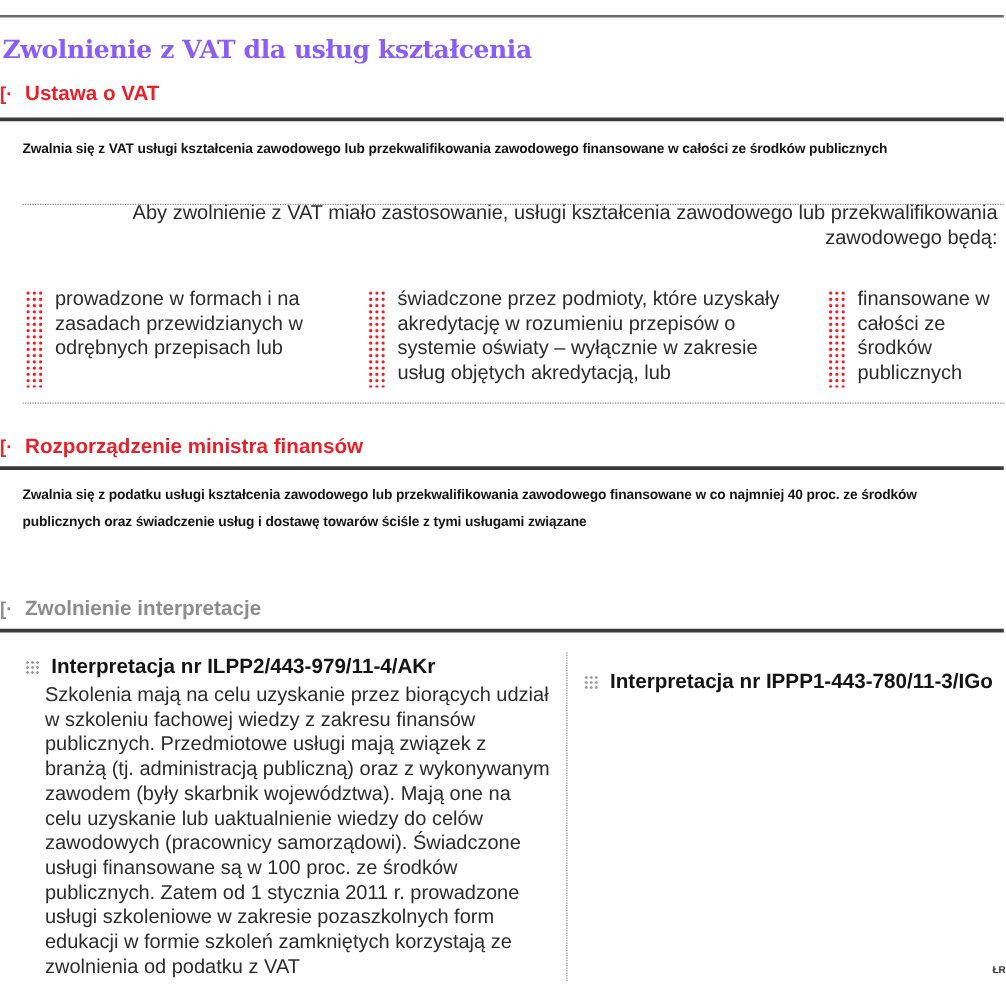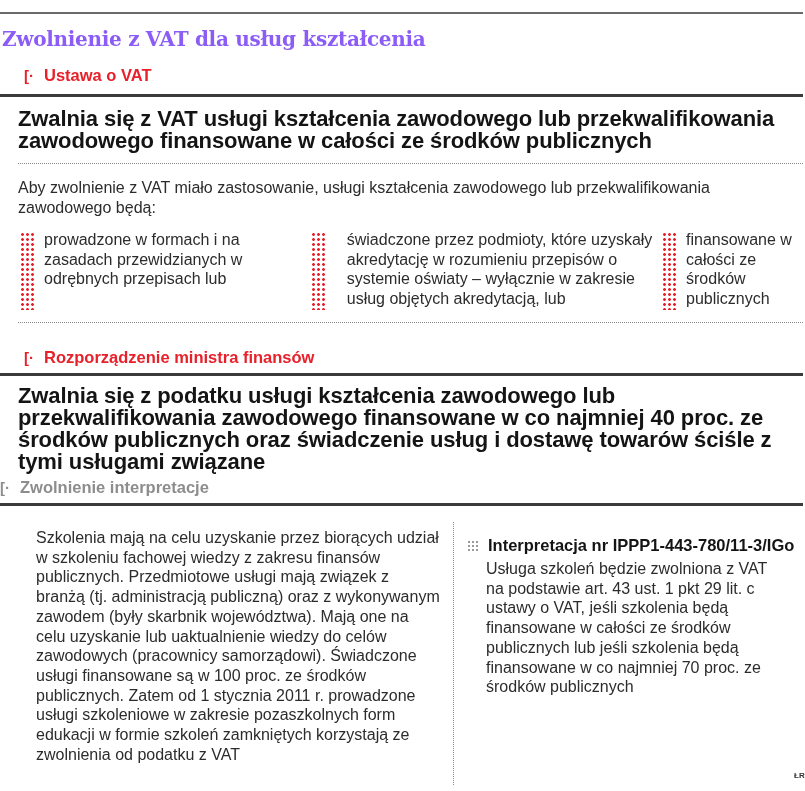--- a/index.html
+++ b/index.html
@@ -8,25 +8,25 @@
   .abs { position: absolute; }
   .rule-top { left: 0; top: 12px; width: 803px; height: 2px; background: #6a6a6a; }
   .rule-thick { left: 0; width: 803px; height: 3px; background: #3a3a3a; }
   .dotted-h { left: 18px; width: 785px; height: 0; border-top: 1px dotted #8a8a8a; }
   .dotted-v { left: 453px; top: 522px; height: 263px; width: 0; border-left: 1px dotted #8a8a8a; }
 
   .title { left: 2px; top: 27px; font-family: "DejaVu Serif", serif; font-weight: bold;
            font-size: 20px; color: #8b5cf6; letter-spacing: -0.3px; }
   .section { left: 0; font-family: "Liberation Sans", sans-serif; font-weight: bold; font-size: 16.5px; }
   .section .mark { display: inline-block; width: 20px; font-size: 15px; }
-  .red { color: #e8202a; padding-left: 24px; }
+  .red { color: #e8202a; }
   .grey { color: #8d8d8d; }
 
   .lead { left: 18px; font-family: "Liberation Sans", sans-serif; font-weight: bold;
-          font-size: 22px; line-height: 22px; color: #141414; width: 780px; letter-spacing: -0.1px; }
+          font-size: 11px; line-height: 22px; color: #141414; width: 780px; letter-spacing: -0.1px; }
   .body-text { font-family: "Liberation Sans", sans-serif; font-size: 16px; line-height: 20px; color: #2c2c2c; }
 
   .col { top: 230px; display: flex; }
   .dots { width: 14px; margin-right: 10px; margin-top: 2px;
           background-image: radial-gradient(circle, #e8202a 1.3px, transparent 1.5px);
           background-size: 5px 5px; height: 78px; }
   .col .txt { font-family: "Liberation Sans", sans-serif; font-size: 16px; line-height: 19.5px; color: #2c2c2c; }
 
   .interp-head { font-family: "Liberation Sans", sans-serif; font-weight: bold; font-size: 16.5px; color: #141414; display: flex; align-items: center; }
   .interp-head .gicon { width: 12px; height: 12px; margin-right: 9px;
@@ -42,27 +42,27 @@
 <div class="abs title">Zwolnienie z VAT dla usług kształcenia</div>
 
 <div class="abs section red" style="top:66px;">
   <span class="mark">[·</span><span>Ustawa o VAT</span>
 </div>
 <div class="abs rule-thick" style="top:94px;"></div>
 
 <div class="abs lead" style="top:108px;">Zwalnia się z VAT usługi kształcenia zawodowego lub przekwalifikowania zawodowego finansowane w całości ze środków publicznych</div>
 <div class="abs dotted-h" style="top:163px;"></div>
 
-<div class="abs body-text" style="left:18px; top:178px; width:780px;">Aby zwolnienie z VAT miało zastosowanie, usługi kształcenia zawodowego lub przekwalifikowania zawodowego będą:</div>
+<div class="abs body-text" style="left:18px; top:161px; width:780px;text-align:right;">Aby zwolnienie z VAT miało zastosowanie, usługi kształcenia zawodowego lub przekwalifikowania zawodowego będą:</div>
 
 <div class="abs col" style="left:20px; width:265px;">
   <div class="dots"></div>
   <div class="txt" style="width:235px;">prowadzone w formach i na zasadach przewidzianych w odrębnych przepisach lub</div>
 </div>
-<div class="abs col" style="left:311px; width:360px;gap:12px;">
+<div class="abs col" style="left:294px; width:360px;">
   <div class="dots"></div>
   <div class="txt" style="width:330px;">świadczone przez podmioty, które uzyskały akredytację w rozumieniu przepisów o systemie oświaty – wyłącznie w zakresie usług objętych akredytacją, lub</div>
 </div>
 <div class="abs col" style="left:662px; width:140px;">
   <div class="dots"></div>
   <div class="txt" style="width:115px;">finansowane w całości ze środków publicznych</div>
 </div>
 
 <div class="abs dotted-h" style="top:322px;"></div>
 
@@ -71,26 +71,29 @@
 </div>
 <div class="abs rule-thick" style="top:373px;"></div>
 <div class="abs lead" style="top:385px;">Zwalnia się z podatku usługi kształcenia zawodowego lub przekwalifikowania zawodowego finansowane w co najmniej 40 proc. ze środków publicznych oraz świadczenie usług i dostawę towarów ściśle z tymi usługami związane</div>
 
 <div class="abs section grey" style="top:478px;">
   <span class="mark">[·</span><span>Zwolnienie interpretacje</span>
 </div>
 <div class="abs rule-thick" style="top:503px;"></div>
 
 <div class="abs" style="left:20px; top:524px; width:425px;">
+  <div class="interp-head">
+    <span class="gicon"></span>
+    <span>Interpretacja nr ILPP2/443-979/11-4/AKr</span>
+  </div>
   <div class="body-text" style="margin-left:16px; margin-top:4px; width:405px; line-height:19.7px;">Szkolenia mają na celu uzyskanie przez biorących udział w szkoleniu fachowej wiedzy z zakresu finansów publicznych. Przedmiotowe usługi mają związek z branżą (tj. administracją publiczną) oraz z wykonywanym zawodem (były skarbnik województwa). Mają one na celu uzyskanie lub uaktualnienie wiedzy do celów zawodowych (pracownicy samorządowi). Świadczone usługi finansowane są w 100 proc. ze środków publicznych. Zatem od 1 stycznia 2011 r. prowadzone usługi szkoleniowe w zakresie pozaszkolnych form edukacji w formie szkoleń zamkniętych korzystają ze zwolnienia od podatku z VAT</div>
 </div>
 
 <div class="abs dotted-v"></div>
 
 <div class="abs" style="left:467px; top:536px; width:336px;">
   <div class="interp-head">
     <span class="gicon"></span>
     <span>Interpretacja nr IPPP1-443-780/11-3/IGo</span>
   </div>
-  <div class="body-text" style="margin-left:19px; margin-top:4px; width:300px; line-height:19.7px;">Usługa szkoleń będzie zwolniona z VAT na podstawie art. 43 ust. 1 pkt 29 lit. c ustawy o VAT, jeśli szkolenia będą finansowane w całości ze środków publicznych lub jeśli szkolenia będą finansowane w co najmniej 70 proc. ze środków publicznych</div>
 </div>
 
 <div class="abs credit">ŁR</div>
 
 </body></html>

